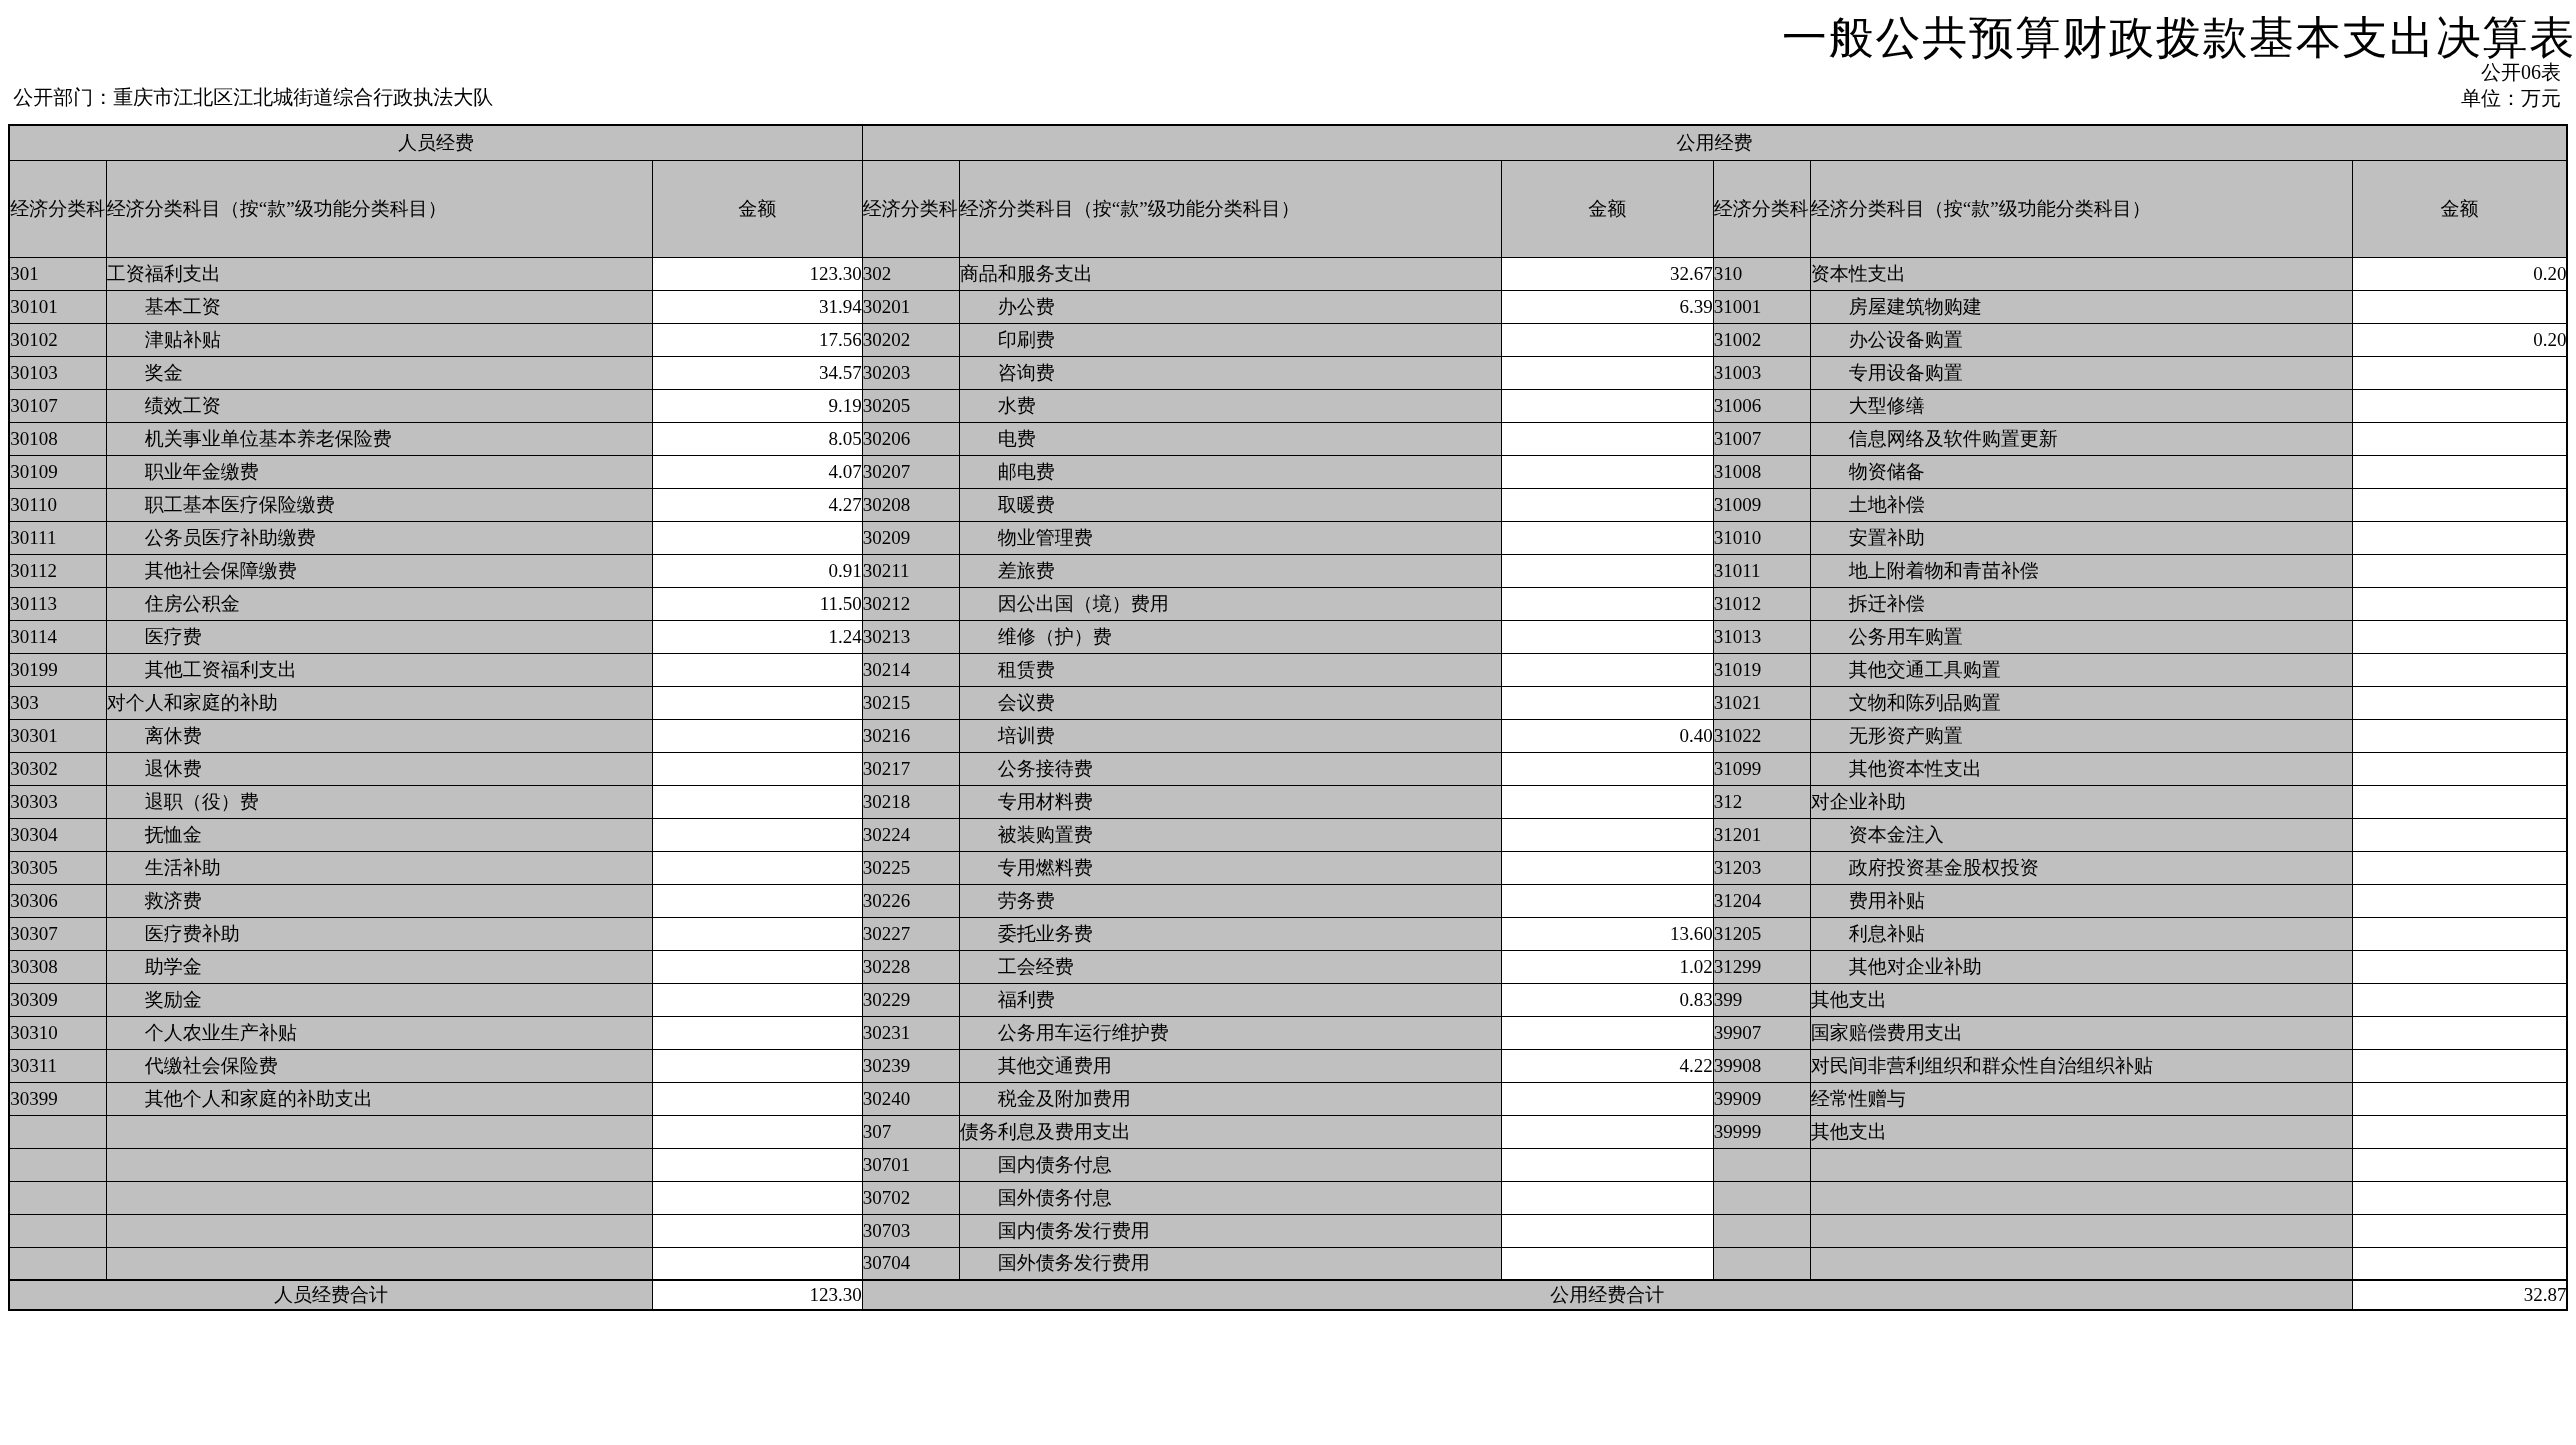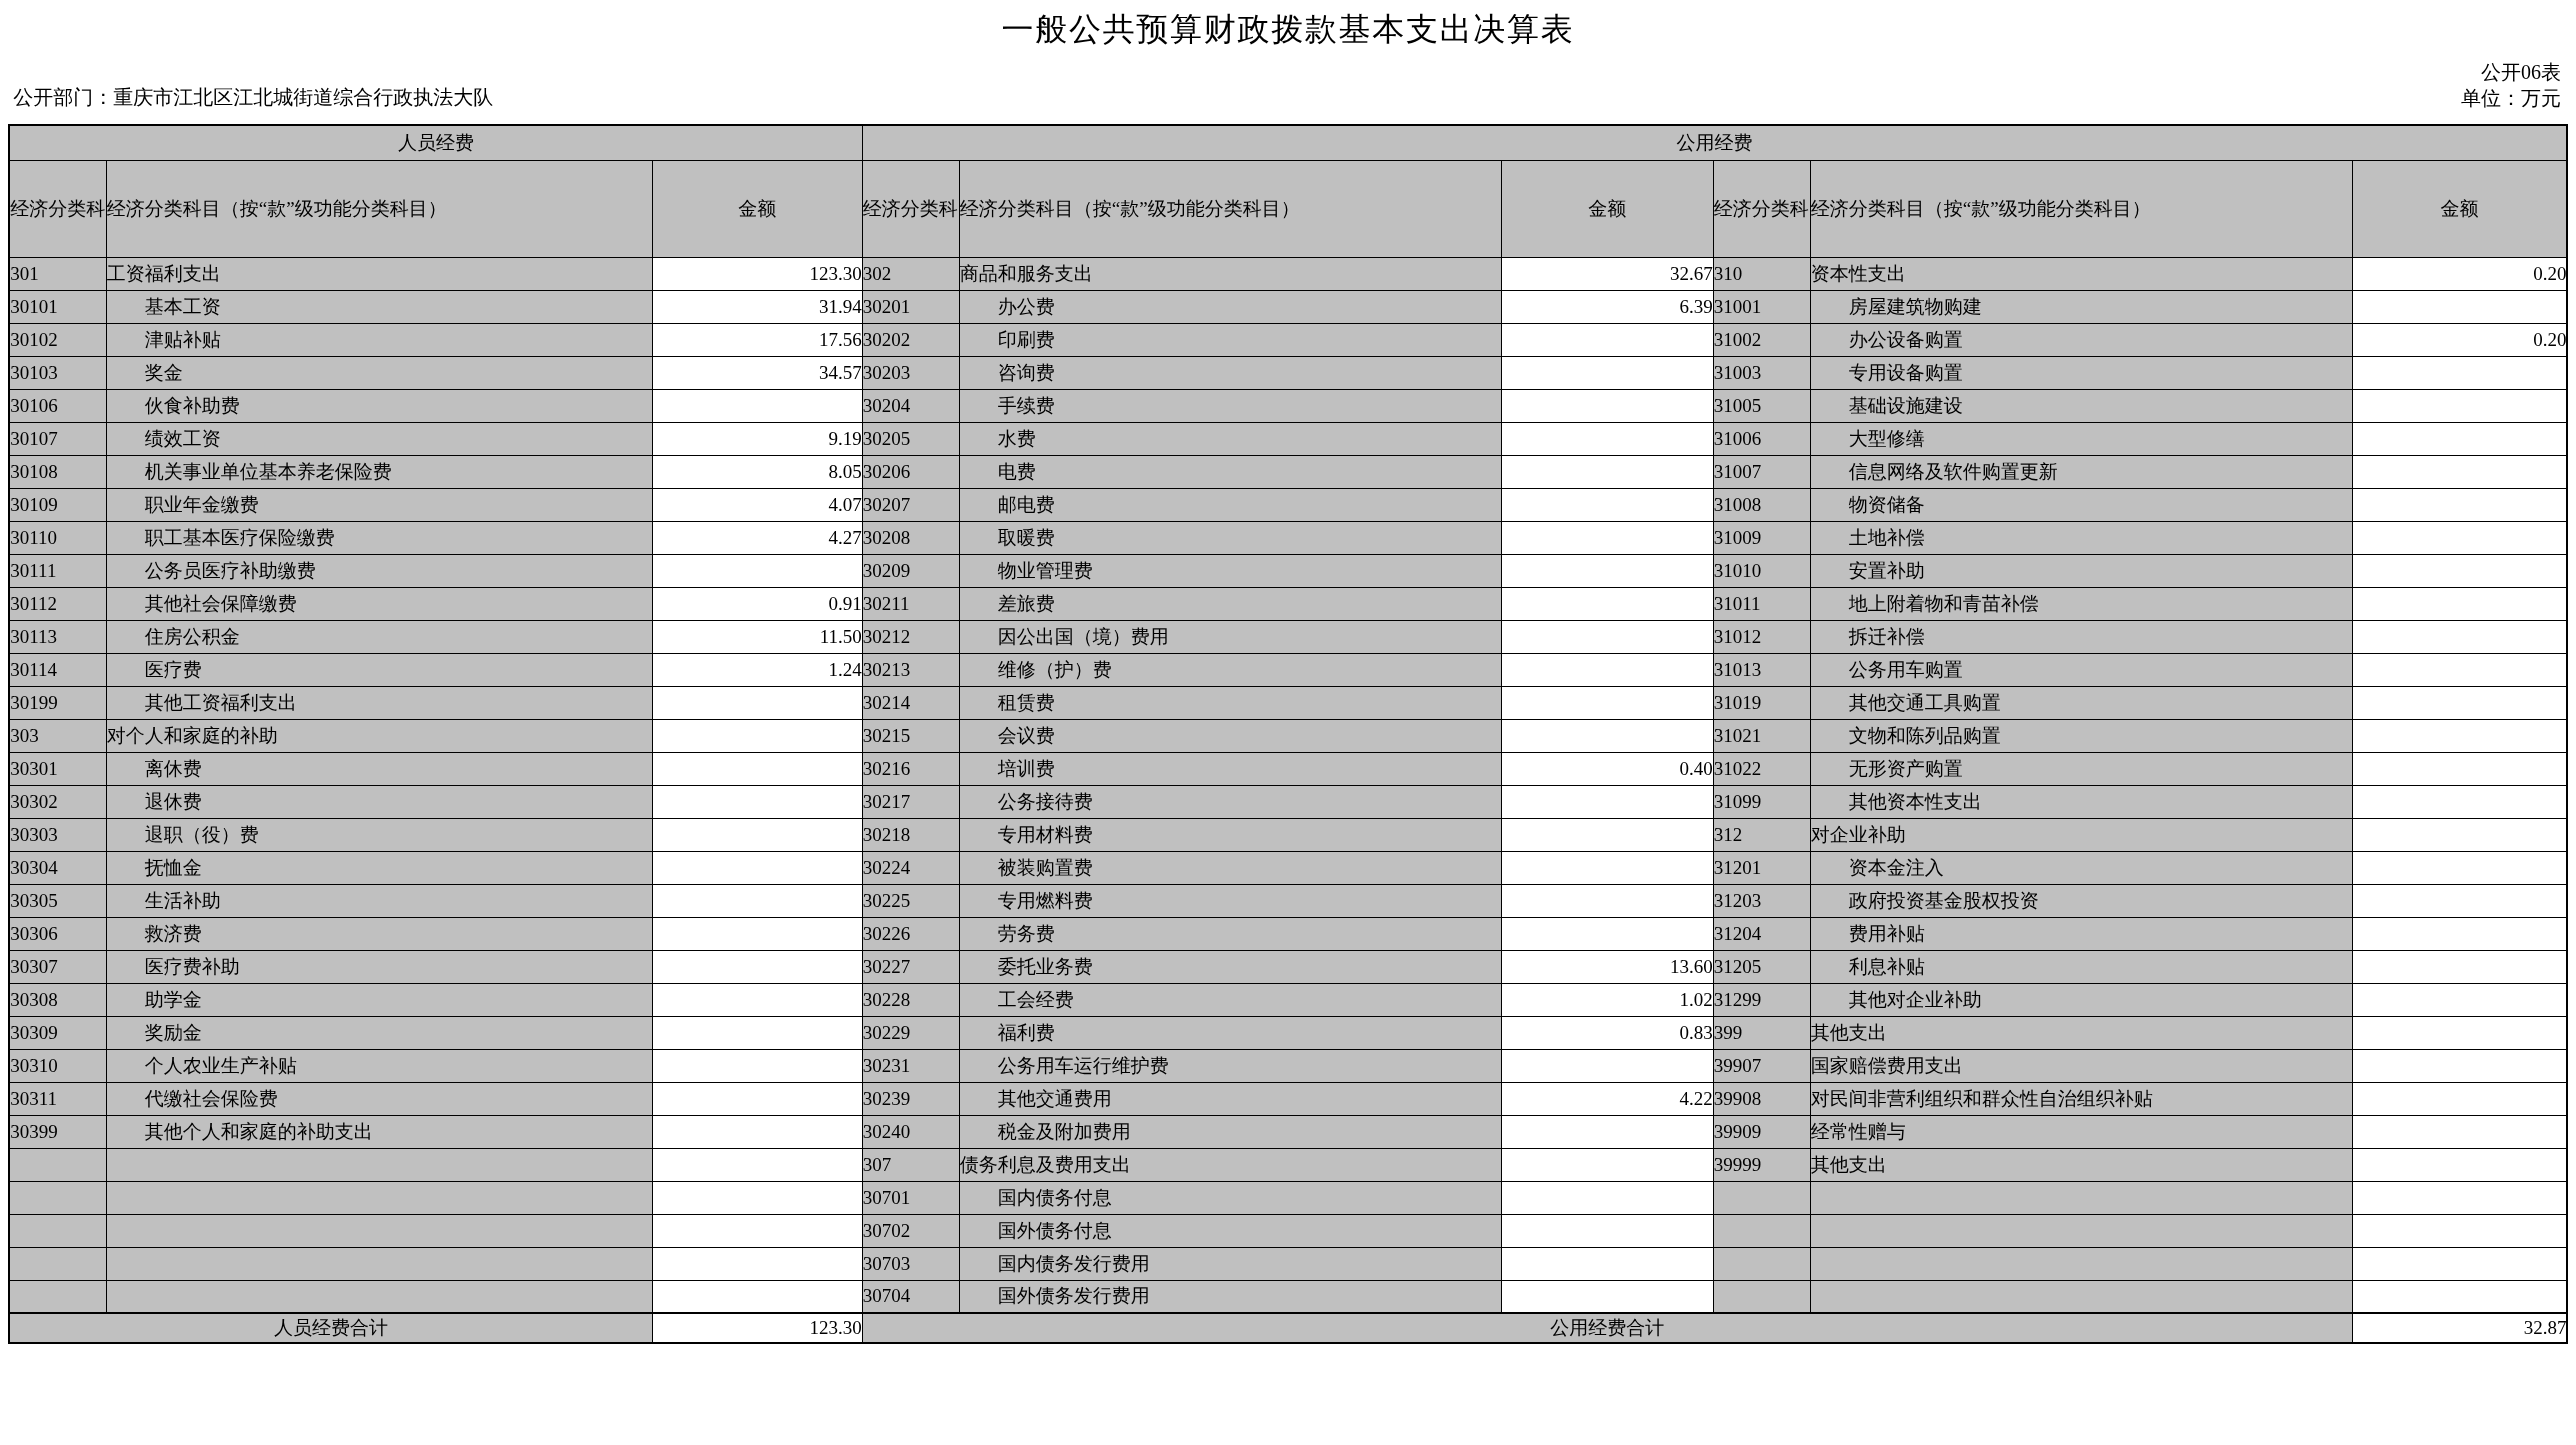--- a/index.html
+++ b/index.html
@@ -1,19 +1,19 @@
 <!DOCTYPE html>
 <html style="font-size:13.2px"><head>
 <meta charset="utf-8">
 <style>
   html,body{margin:0;padding:0;background:#888;}
   .page{position:relative;width:2576px;height:1446px;background:#ffffff;
         font-family:"Liberation Serif","DejaVu Serif",serif;color:#000;overflow:hidden;}
-  .title{position:absolute;top:8.3px;left:0;width:100%;text-align:center;
-         font-size:32px;letter-spacing:1.7px;white-space:nowrap;}
+  .title{position:absolute;top:8.3px;left:0;width:100%;text-align:right;
+         font-size:45px;letter-spacing:1.7px;white-space:nowrap;}
   .meta{position:absolute;top:59px;right:15px;text-align:right;font-size:20px;line-height:26.4px;}
   .dept{position:absolute;top:84px;left:13.2px;font-size:20px;white-space:nowrap;}
   table.tbl{position:absolute;top:124px;left:8.3px;width:2559px;table-layout:fixed;
             border-collapse:collapse;background:#c0c0c0;}
   table.tbl td,table.tbl th{border:1.7px solid #000;overflow:hidden;white-space:nowrap;
             font-weight:normal;font-size:19px;padding:0;}
   table.tbl{border:2.5px solid #000;}
   tr.grp-row{height:35px;}
   tr.hdr-row{height:97px;}
   tbody tr{height:33px;}
@@ -112,31 +112,20 @@
           <td class="subj indent">奖金</td>
           <td class="amt">34.57</td>
           <td class="code">30203</td>
           <td class="subj indent">咨询费</td>
           <td class="amt"></td>
           <td class="code">31003</td>
           <td class="subj indent">专用设备购置</td>
           <td class="amt"></td>
         </tr>
         <tr>
-          <td class="code">30106</td>
-          <td class="subj indent">伙食补助费</td>
-          <td class="amt"></td>
-          <td class="code">30204</td>
-          <td class="subj indent">手续费</td>
-          <td class="amt"></td>
-          <td class="code">31005</td>
-          <td class="subj indent">基础设施建设</td>
-          <td class="amt"></td>
-        </tr>
-        <tr>
           <td class="code">30107</td>
           <td class="subj indent">绩效工资</td>
           <td class="amt">9.19</td>
           <td class="code">30205</td>
           <td class="subj indent">水费</td>
           <td class="amt"></td>
           <td class="code">31006</td>
           <td class="subj indent">大型修缮</td>
           <td class="amt"></td>
         </tr>

